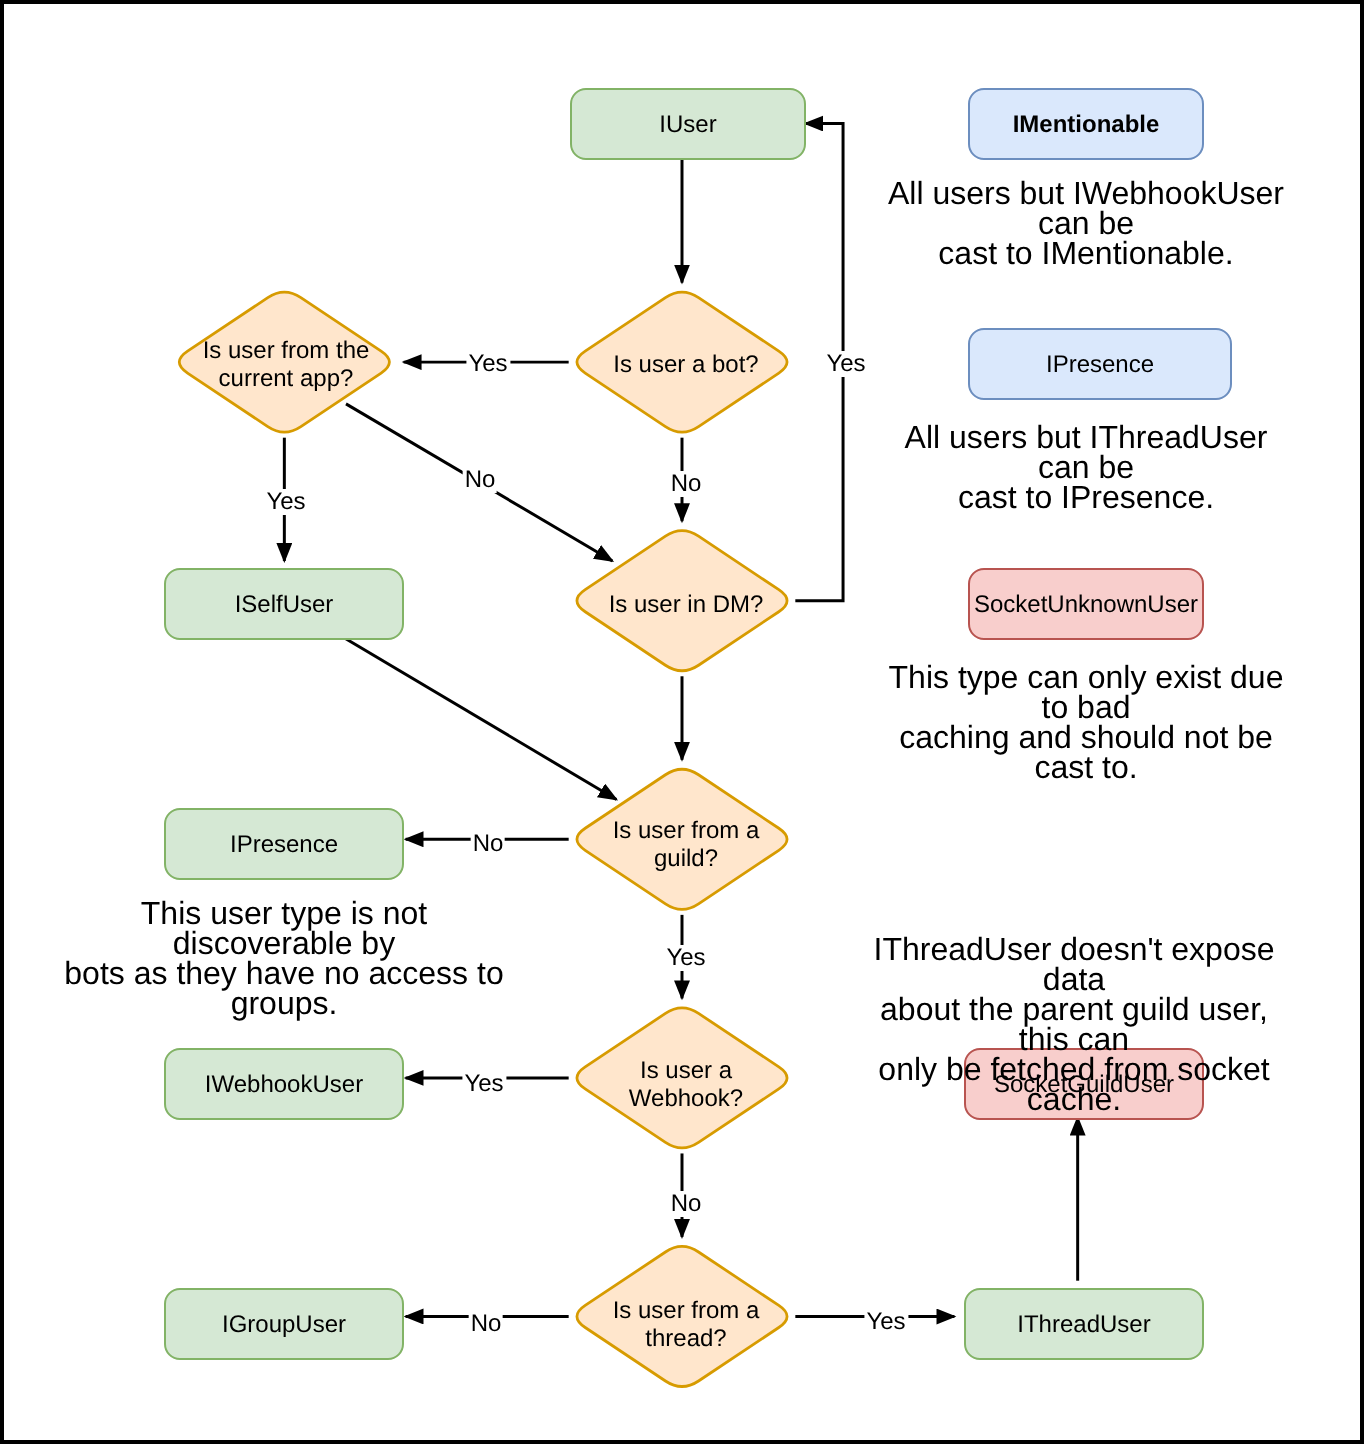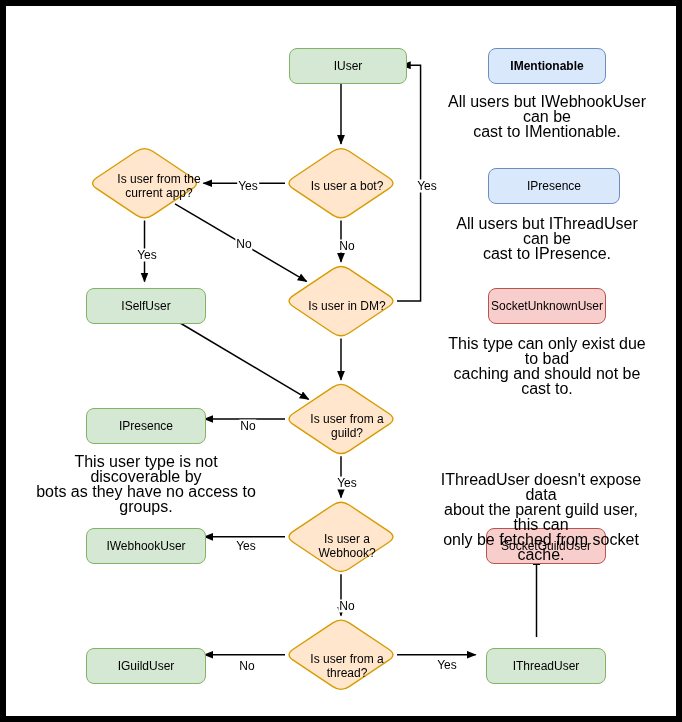--- a/index.html
+++ b/index.html
@@ -1,21 +1,21 @@
 <!DOCTYPE html>
 <html><head>
 <meta charset="utf-8">
 <style>
   html, body { margin: 0; padding: 0; background: #fff; }
   .canvas {
     position: relative;
     width: 682px;
     height: 722px;
     box-sizing: border-box;
-    border: 6px solid #000000;
+    border: 2px solid #000000;
     background: #fff;
     overflow: hidden;
     font-family: "Liberation Sans", sans-serif;
     color: #000;
   }
   .edges-svg {
     position: absolute;
     left: 0; top: 0;
     width: 100%; height: 100%;
   }
@@ -96,25 +96,25 @@
       </g>
   </svg>
   <div id="nodes-layer">
       <div class="node-box" style="left: 283px; top: 42px; width: 118px; height: 36px; background: rgb(213, 232, 212); border-color: rgb(130, 179, 102);">IUser</div>
       <div class="node-box" style="left: 482px; top: 42px; width: 118px; height: 36px; background: rgb(218, 232, 252); border-color: rgb(108, 142, 191); font-weight: bold;">IMentionable</div>
       <div class="node-box" style="left: 482px; top: 162px; width: 132px; height: 36px; background: rgb(218, 232, 252); border-color: rgb(108, 142, 191);">IPresence</div>
       <div class="node-box" style="left: 482px; top: 282px; width: 118px; height: 36px; background: rgb(248, 206, 204); border-color: rgb(184, 84, 80);">SocketUnknownUser</div>
       <div class="node-box" style="left: 80px; top: 282px; width: 120px; height: 36px; background: rgb(213, 232, 212); border-color: rgb(130, 179, 102);">ISelfUser</div>
       <div class="node-box" style="left: 80px; top: 402px; width: 120px; height: 36px; background: rgb(213, 232, 212); border-color: rgb(130, 179, 102);">IPresence</div>
       <div class="node-box" style="left: 80px; top: 522px; width: 120px; height: 36px; background: rgb(213, 232, 212); border-color: rgb(130, 179, 102);">IWebhookUser</div>
-      <div class="node-box" style="left: 80px; top: 642px; width: 120px; height: 36px; background: rgb(213, 232, 212); border-color: rgb(130, 179, 102);">IGuildUser</div>
+      <div class="node-box" style="left: 80px; top: 642px; width: 120px; height: 36px; background: rgb(213, 232, 212); border-color: rgb(130, 179, 102);">IGroupUser</div>
       <div class="node-box" style="left: 480px; top: 522px; width: 120px; height: 36px; background: rgb(248, 206, 204); border-color: rgb(184, 84, 80);">SocketGuildUser</div>
       <div class="node-box" style="left: 480px; top: 642px; width: 120px; height: 36px; background: rgb(213, 232, 212); border-color: rgb(130, 179, 102);">IThreadUser</div>
       <div class="diamond-label" style="left: 296px; top: 142px; width: 90px; height: 76px;">Is user a bot?</div>
-      <div class="diamond-label" style="left: 96px; top: 142px; width: 90px; height: 76px; margin-left: 12px;">Is user from the
+      <div class="diamond-label" style="left: 96px; top: 142px; width: 90px; height: 76px;">Is user from the
 current app?</div>
       <div class="diamond-label" style="left: 296px; top: 262px; width: 90px; height: 76px;">Is user in DM?</div>
       <div class="diamond-label" style="left: 296px; top: 382px; width: 90px; height: 76px;">Is user from a
 guild?</div>
       <div class="diamond-label" style="left: 296px; top: 502px; width: 90px; height: 76px;">Is user a
 Webhook?</div>
       <div class="diamond-label" style="left: 296px; top: 622px; width: 90px; height: 76px;">Is user from a
 thread?</div>
     </div>
   <div id="captions-layer">

